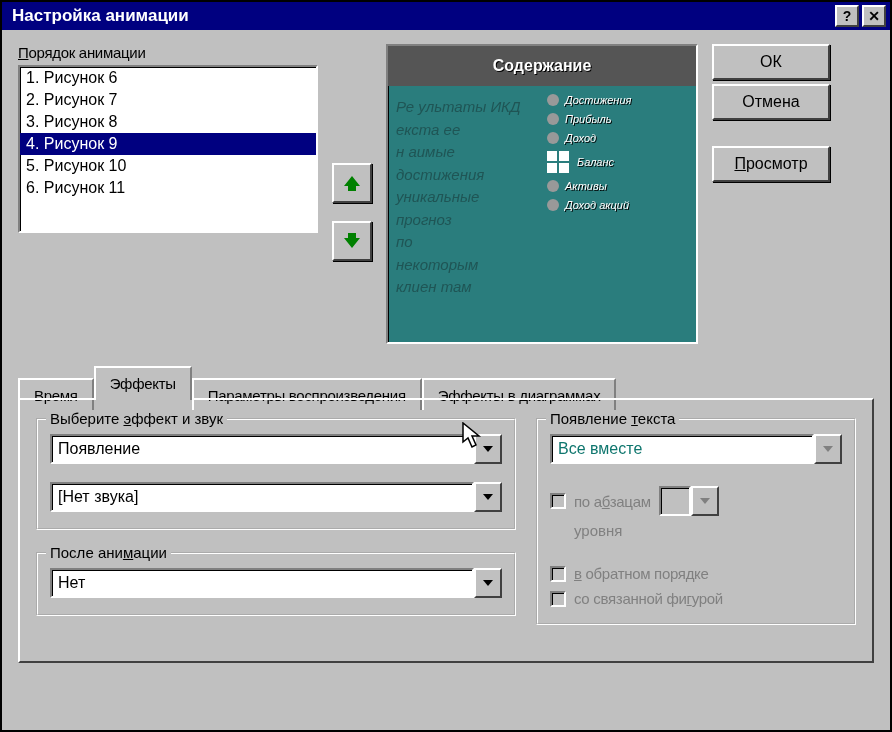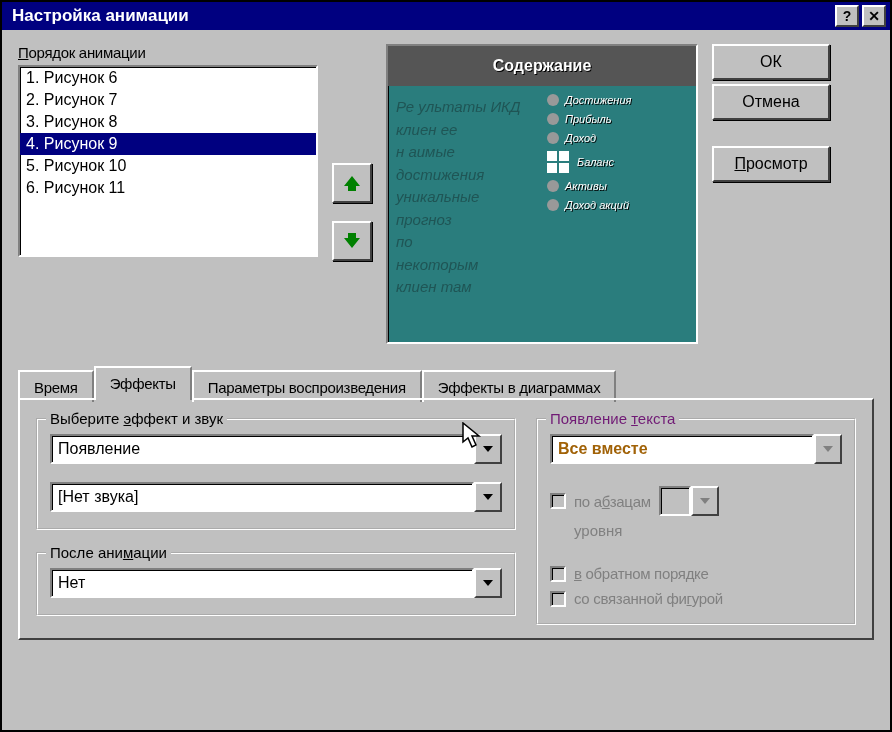--- a/index.html
+++ b/index.html
@@ -5,21 +5,21 @@
 * { box-sizing: border-box; }
 body { margin:0; font-family: "MS Sans Serif", Tahoma, Arial, sans-serif; font-size:15px; background:#fff; }
 .window { width:892px; height:732px; background:#c0c0c0; border:2px solid #000; position:relative; }
 .titlebar { height:28px; background:#000080; color:#fff; display:flex; align-items:center; padding:12px 4px; }
 .titlebar-title { font-weight:bold; font-size:17px; flex:1; padding-left:6px; }
 .titlebtn { width:24px; height:22px; background:#c0c0c0; border:2px solid; border-color:#fff #404040 #404040 #fff; margin-left:3px; display:flex; align-items:center; justify-content:center; color:#000; font-weight:bold; font-size:14px; }
 .body-area { position:relative; padding:14px 16px; }
 .row-top { display:flex; gap:14px; }
 .col-order { flex:0 0 300px; }
 .order-label { margin-bottom:4px; letter-spacing:-0.3px; }
-.listbox { height:192px; background:#fff; border:2px solid; border-color:#808080 #fff #fff #808080; box-shadow:inset 1px 1px 0 #000; overflow:hidden; }
+.listbox { height:168px; background:#fff; border:2px solid; border-color:#808080 #fff #fff #808080; box-shadow:inset 1px 1px 0 #000; overflow:hidden; }
 .listitem { padding:2px 6px; font-size:16px; letter-spacing:0px; }
 .listitem.sel { background:#000080; color:#fff; }
 .arrowcol { display:flex; flex-direction:column; justify-content:center; gap:18px; padding-top:35px; }
 .btn { background:#c0c0c0; border:2px solid; border-color:#fff #404040 #404040 #fff; box-shadow:1px 1px 0 #000; display:flex; align-items:center; justify-content:center; }
 .arrowbtn { width:40px; height:40px; }
 .arrowbtn svg { width:20px; height:20px; }
 .preview { flex:0 0 312px; height:300px; border:2px solid; border-color:#808080 #fff #fff #808080; box-shadow:inset 1px 1px 0 #000; background:#2a7d7d; position:relative; overflow:hidden; }
 .preview-head { height:40px; background:#555; color:#fff; display:flex; align-items:center; justify-content:center; font-weight:bold; font-size:16px; text-shadow:1px 1px 0 #000; }
 .preview-body { display:flex; height:calc(100% - 40px); }
 .preview-left { flex:1; padding:10px 8px; color:#1f5555; font-size:15px; line-height:1.5; font-style:italic; }
@@ -27,29 +27,29 @@
 .preview-right { flex:0 0 155px; padding:8px 6px; color:#fff; font-size:11px; }
 .pv-item { display:flex; align-items:center; gap:6px; margin-bottom:7px; font-style:italic; text-shadow:1px 1px 0 #000; }
 .pv-bullet { width:12px; height:12px; background:#999; border-radius:50%; flex-shrink:0; }
 .pv-sq { display:flex; gap:2px; flex-wrap:wrap; width:24px; }
 .pv-sq span { width:10px; height:10px; background:#fff; }
 .col-buttons { display:flex; flex-direction:column; gap:4px; flex:0 0 118px; }
 .mainbtn { height:36px; font-size:16px; }
 .tabrow { display:flex; margin-top:22px; position:relative; }
 .tab { padding:7px 14px 6px; background:#c0c0c0; border:2px solid; border-color:#fff #808080 transparent #fff; border-bottom:none; position:relative; margin-right:0px; font-size:15px; letter-spacing:-0.3px; }
 .tab.active { border-color:#fff #808080 #c0c0c0 #fff; z-index:3; margin-bottom:-2px; padding-bottom:8px;text-align:right; }
-.tab:not(.active) { top:4px; }
-.tabpanel { border:2px solid; border-color:#fff #404040 #404040 #fff; padding:18px 16px 13px; position:relative; z-index:2; }
+.tab:not(.active) { top:12px; }
+.tabpanel { border:2px solid; border-color:#fff #404040 #404040 #fff; padding:18px 16px 36px; position:relative; z-index:2; }
 .fieldset { border:2px groove #fff; padding:14px 12px 16px; margin:0; position:relative; }
 .fieldset .legend { position:absolute; top:-10px; left:8px; background:#c0c0c0; padding:0 4px; font-size:15px; }
 .combo { display:flex; height:30px; }
 .combo-input { flex:1; background:#fff; border:2px solid; border-color:#808080 #fff #fff #808080; box-shadow:inset 1px 1px 0 #000; padding:2px 6px; display:flex; align-items:center; font-size:16px; }
 .combo-btn { width:28px; background:#c0c0c0; border:2px solid; border-color:#fff #404040 #404040 #fff; display:flex; align-items:center; justify-content:center; }
 .combo-btn svg { width:12px; height:12px; }
-.combo.disabled .combo-input { color:#a16207;font-weight:bold; }
+.combo.disabled .combo-input { color:#0f766e; }
 .combo.disabled .combo-btn svg path { fill:#808080; }
 .cb { display:flex; align-items:center; gap:8px; letter-spacing:-0.3px; }
 .cb-box { width:16px; height:16px; background:#fff; border:2px solid; border-color:#808080 #fff #fff #808080; box-shadow:inset 1px 1px 0 #000; flex-shrink:0; }
 .cb.disabled { color:#808080; }
 .cb.disabled .cb-box { background:#c0c0c0; }
 .cursor { position:absolute; left:460px; top:392px; z-index:100; pointer-events:none; }
 .tab-cols { display:flex; gap:20px; }
 .tab-left { flex:1; display:flex; flex-direction:column; gap:22px; }
 .tab-right { flex:0 0 320px; }
 </style>
@@ -92,21 +92,21 @@
               <path d="M10 17 L2 7 L6 7 L6 2 L14 2 L14 7 L18 7 Z" fill="#008000"></path>
             </svg>
         </div>
       </div>
 
       <div class="preview">
         <div class="preview-head">Содержание</div>
         <div class="preview-body">
           <div class="preview-left">
             <div>Ре ультаты  ИКД</div>
-            <div>клиен ее</div>
+            <div>екста ее</div>
             <div>н аимые</div>
             <div>достижения</div>
             <div>уникальные</div>
             <div>прогноз</div>
             <div>по</div>
             <div>некоторым</div>
             <div>клиен там</div>
           </div>
           <div class="preview-right">
             <div class="pv-item">
@@ -195,21 +195,21 @@
                   <svg viewBox="0 0 12 12">
                     <path d="M1 3 L11 3 L6 9 Z" fill="#000"></path>
                   </svg>
                 </div>
             </div>
           </div>
         </div>
 
         <div class="tab-right">
           <div class="fieldset" style="height:100%;">
-            <span class="legend" style="color:#701a75">Появление <span style="text-decoration:underline">т</span>екста</span>
+            <span class="legend" style="color:#000000">Появление <span style="text-decoration:underline">т</span>екста</span>
             <div class="combo disabled">
               <div class="combo-input">Все вместе</div>
               <div class="combo-btn">
                   <svg viewBox="0 0 12 12">
                     <path d="M1 3 L11 3 L6 9 Z" fill="#808080"></path>
                   </svg>
                 </div>
             </div>
             <div style="height:22px"></div>
             <div style="display:flex;gap:8px;align-items:center">

